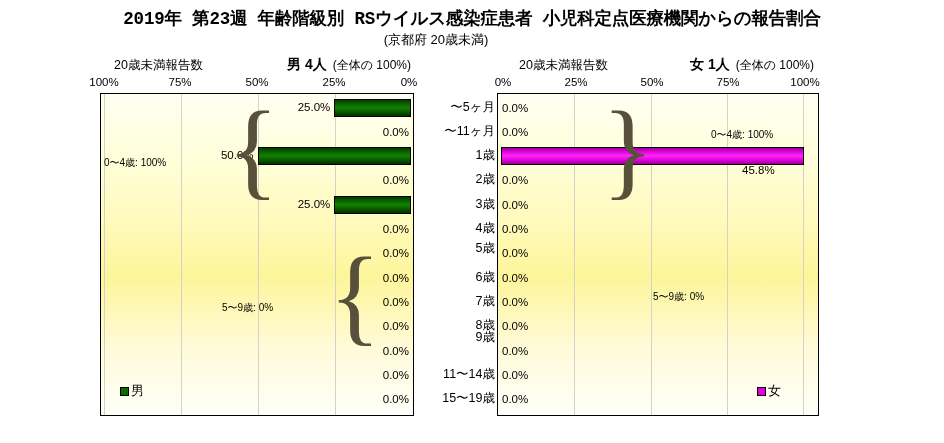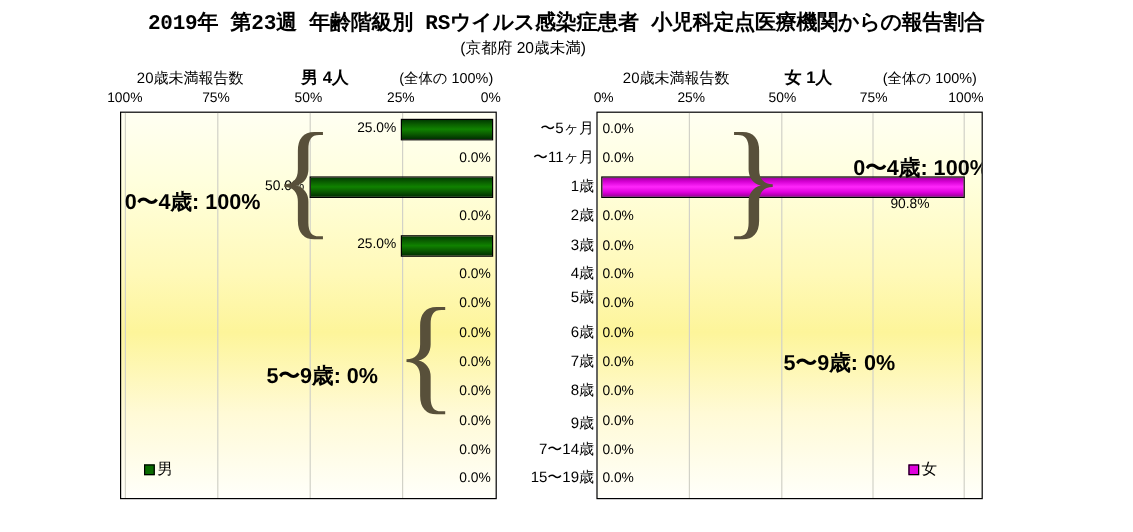--- a/index.html
+++ b/index.html
@@ -42,21 +42,21 @@
   
   .panel-header {
     position: absolute;
     top: 56px;
     height: 16px;
     font-size: 12.5px;
     white-space: nowrap;
   }
   .panel-header .rep-label { font-weight: normal; }
   .panel-header .sex-count { font-weight: bold; font-size: 14px; }
-  .panel-header .total-note { font-size: 12px; margin-left: 36px; }
+  .panel-header .total-note { font-size: 12px; }
 
   #left-header  { left: 100px; width: 313px; }
   #right-header { left: 497px; width: 321px; }
 
   .hdr-row { display: flex; align-items: baseline; }
   .hdr-spacer { flex: 1 1 auto; }
 
   
   .axis-row {
     position: absolute;
@@ -154,22 +154,22 @@
   
   .bracket {
     position: absolute;
     font-family: "Liberation Serif", "DejaVu Serif", serif;
     color: #58503a;
     line-height: 1;
     pointer-events: none;
   }
   .group-note {
     position: absolute;
-    font-size: 18px;
-    font-weight: bold;
+    font-size: 10px;
+    font-weight: normal;
     white-space: nowrap;
     text-align: right;
   }
 
   
   .legend {
     position: absolute;
     font-size: 13px;
     white-space: nowrap;
     display: flex;
@@ -299,41 +299,41 @@
     <div class="cat" style="top: 1.5px;">〜5ヶ月</div>
     <div class="cat" style="top: 25.8px;">〜11ヶ月</div>
     <div class="cat" style="top: 50.1px;">1歳</div>
     <div class="cat" style="top: 74.4px;">2歳</div>
     <div class="cat" style="top: 98.7px;">3歳</div>
     <div class="cat" style="top: 123px; margin-left: 40px;">4歳</div>
     <div class="cat" style="top: 143px;">5歳</div>
     <div class="cat" style="top: 172px;">6歳</div>
     <div class="cat" style="top: 195.9px;">7歳</div>
     <div class="cat" style="top: 220.2px;">8歳</div>
-    <div class="cat" style="top: 248px;">9歳</div>
-    <div class="cat" style="top: 268.8px;">7〜14歳</div>
+    <div class="cat" style="top: 232px;">9歳</div>
+    <div class="cat" style="top: 268.8px;">11〜14歳</div>
     <div class="cat" style="top: 293.1px;">15〜19歳</div>
   </div>
 
 <div id="right-panel" class="panel">
   <div class="gridline" style="left:76px"></div>
   <div class="gridline" style="left:153px"></div>
   <div class="gridline" style="left:229px"></div>
   <div class="gridline" style="left:305px"></div>
 
   <div id="right-rows">
       <div class="row" style="top: 1.5px;">
         <span class="bar-value zero-right">0.0%</span>
       </div>
       <div class="row" style="top: 25.8px;">
         <span class="bar-value zero-right">0.0%</span>
       </div>
       <div class="row" style="top: 50.1px;">
         <div class="bar female" style="width: 303px; left: 3px;"></div>
-        <span class="bar-value out-right" style="left: 244px; top: 19px;">90.8%</span>
+        <span class="bar-value out-right" style="left: 244px; top: 19px;">45.8%</span>
       </div>
       <div class="row" style="top: 74.4px;">
         <span class="bar-value zero-right">0.0%</span>
       </div>
       <div class="row" style="top: 98.7px;">
         <span class="bar-value zero-right">0.0%</span>
       </div>
       <div class="row" style="top: 123px;">
         <span class="bar-value zero-right">0.0%</span>
       </div>

